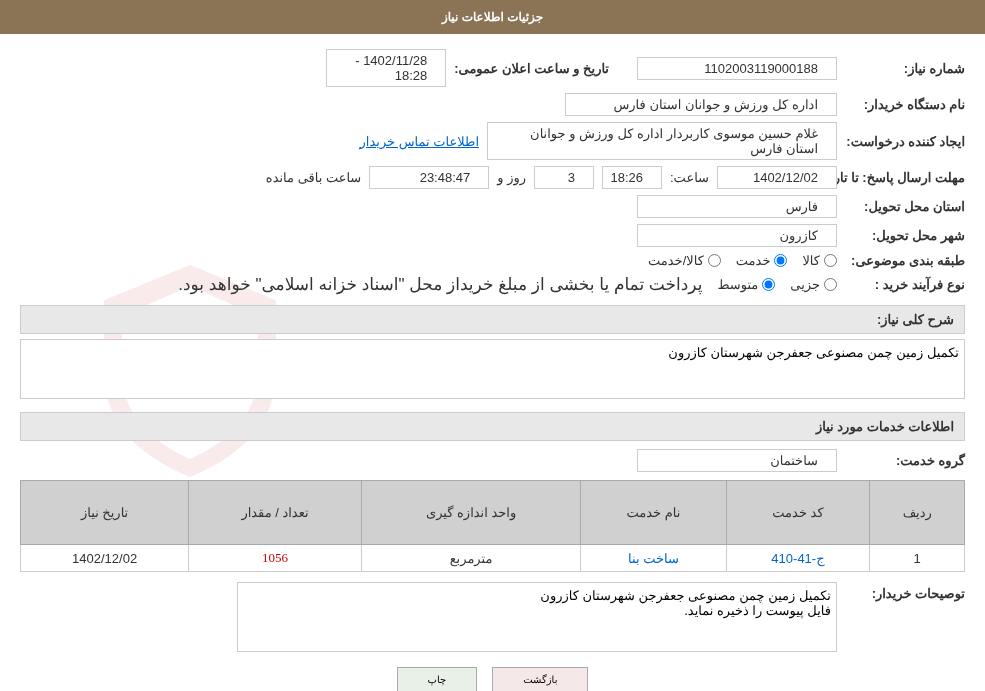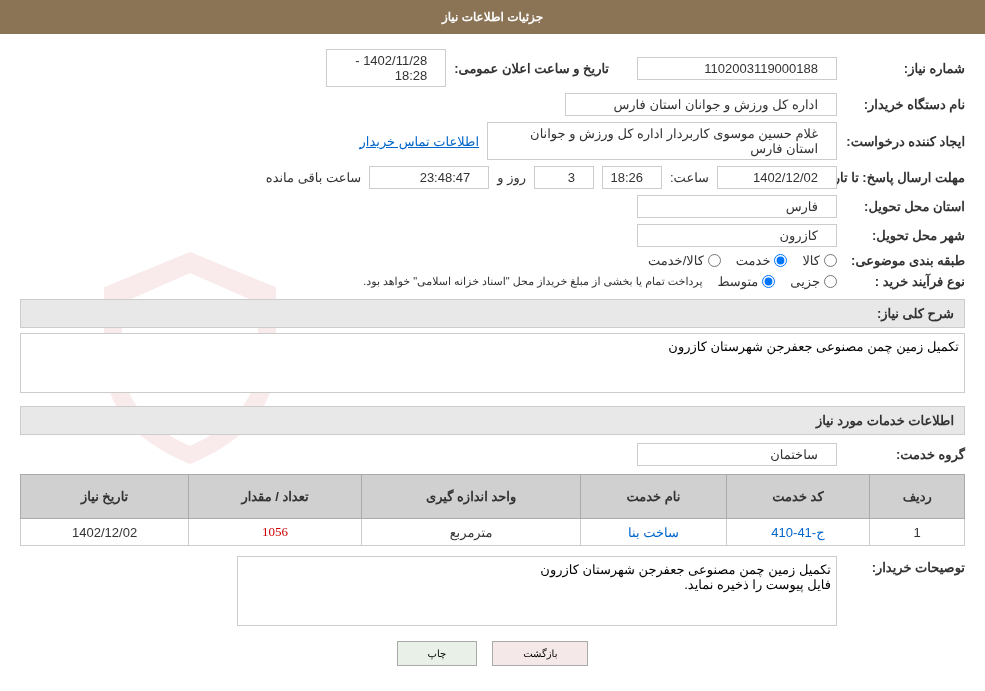--- a/index.html
+++ b/index.html
@@ -95,23 +95,23 @@
       direction: rtl;
     }
     .services-table {
       width: 100%;
       border-collapse: collapse;
       margin-top: 8px;
     }
     .services-table th {
       background: #d0d0d0;
       border: 1px solid #aaa;
-      padding: 14px 8px;
+      padding: 24px 8px;
       text-align: center;
-      font-weight: bold;
+      font-weight: normal;
     }
     .services-table td {
       border: 1px solid #ccc;
       padding: 5px 8px;
       text-align: center;
     }
     .services-table tr:nth-child(even) td {
       background: #f9f9f9;
     }
     .buttons-row {
@@ -128,21 +128,21 @@
       font-size: 10px;
       background: #f5f5f5;
     }
     .btn-print {
       background: #e8f0e8;
     }
     .btn-back {
       background: #f5e8e8;
     }
     .purchase-note {
-      font-size: 11px;
+      font-size: 17px;
       color: #333;
     }
     .watermark-container {
       position: relative;
       background: #fff;
     }
     .watermark-svg {
       position: absolute;
       left: 100px;
       top: 50%;

